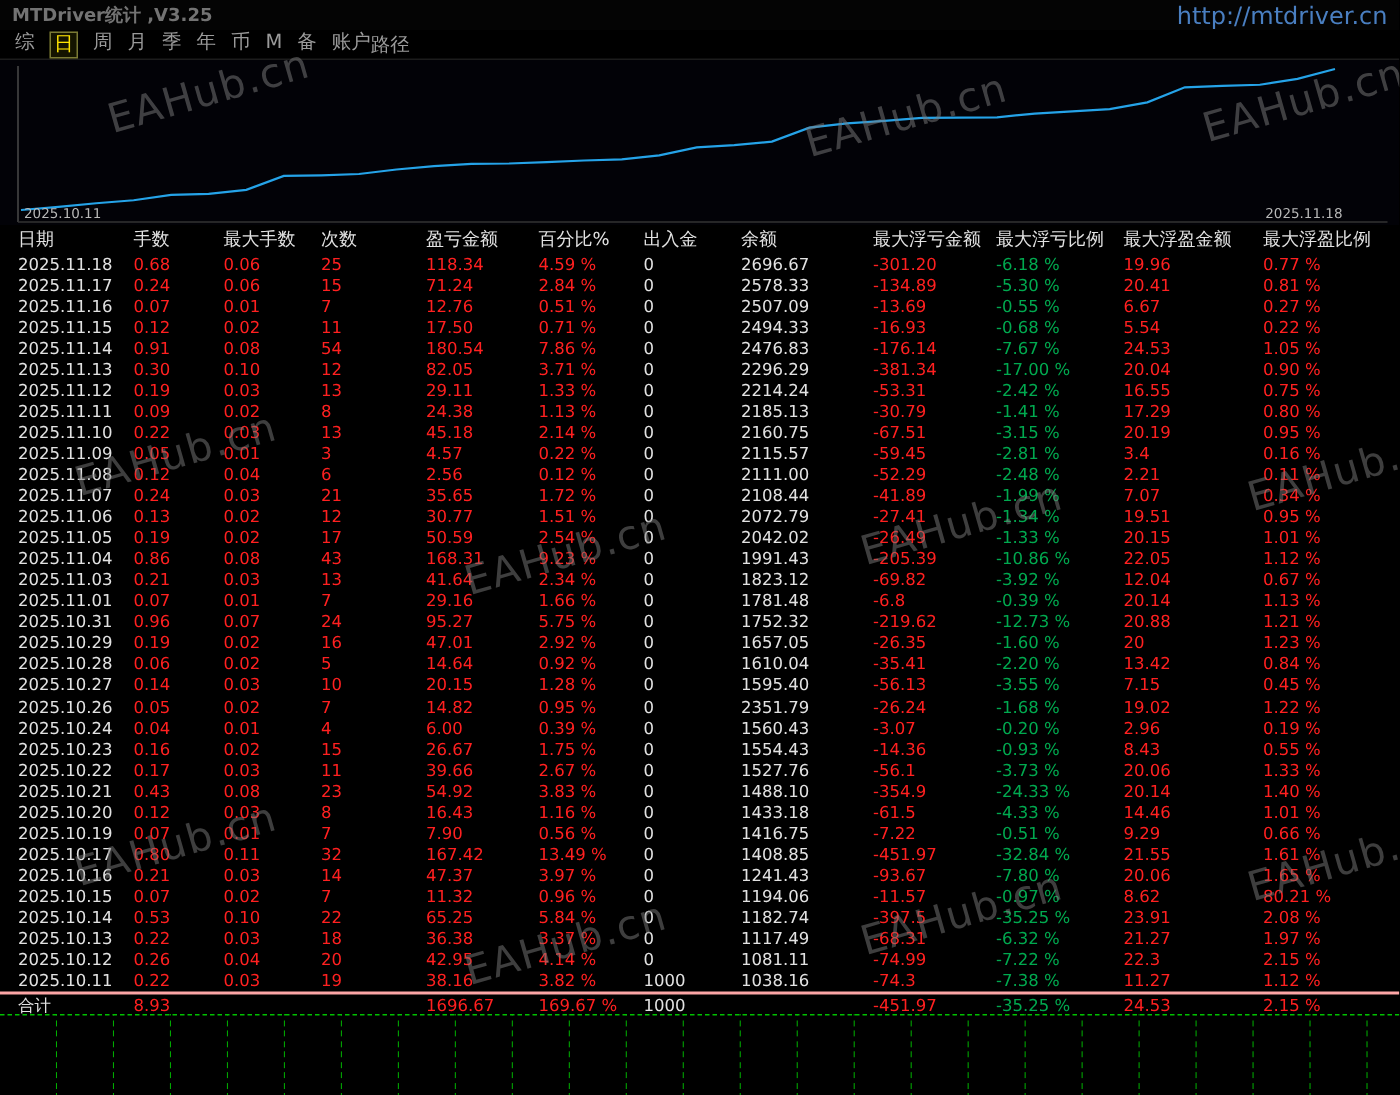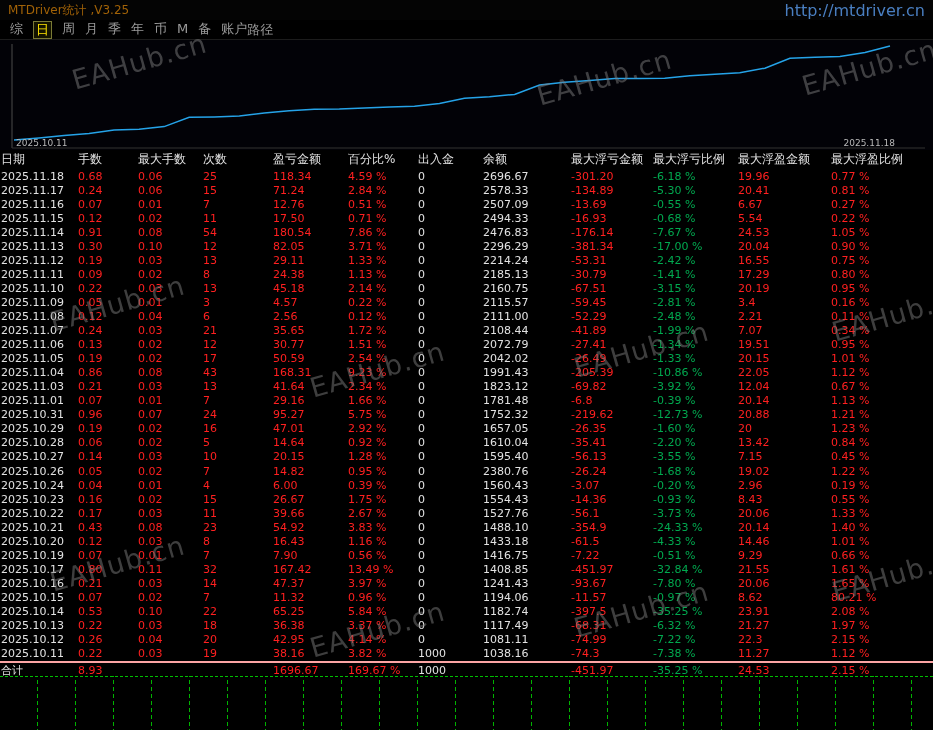--- a/index.html
+++ b/index.html
@@ -1,37 +1,37 @@
 <!DOCTYPE html>
 <html><head>
 <meta charset="utf-8">
 <style>
   *{margin:0;padding:0;box-sizing:border-box}
   html,body{background:#000}
   body{font-family:"DejaVu Sans","Liberation Sans",sans-serif}
   .app{position:relative;width:933px;height:730px;background:#000;overflow:hidden;display:flex;flex-direction:column}
 
   .titlebar{height:20px;flex:0 0 20px;display:flex;justify-content:space-between;align-items:center;padding:0 8px;background:#040404}
-  .title{color:#a16207;font-size:12px;font-weight:normal}
+  .title{color:#737373;font-size:12px;font-weight:bold}
   .url{color:#4a7fc1;font-size:16px;text-decoration:none;cursor:pointer}
 
   .menubar{height:20px;flex:0 0 20px;display:flex;align-items:center;padding:0 10px;color:#9a9a9a;font-size:13px;border-bottom:1px solid #1c1c1c}
   .menu-items{display:flex;gap:10px}
   .menu-item{cursor:default;line-height:16px}
   .menu-item.selected{color:#ffe400;border:1px solid #7a7a35;background:#141400;padding:0 2px}
   .menu-path{cursor:default}
 
   .chart{position:relative;height:110px;flex:0 0 110px;background:#020207}
   .chart svg{position:absolute;left:0;top:0}
   .chart .date{position:absolute;bottom:2px;font-size:9px;color:#b8b8b8}
   .chart .date.left{left:16px}
   .chart .date.right{right:38px}
 
   .table{display:flex;flex-direction:column}
-  .thead,.trow{display:grid;grid-template-columns:77px 60px 65px 70px 75px 70px 65px 88px 82px 85px 93px auto;padding-left:1px;white-space:nowrap}
+  .thead,.trow{display:grid;grid-template-columns:77px 60px 65px 70px 75px 70px 65px 88px 82px 85px 93px auto;padding-left:12px;white-space:nowrap}
   .thead{height:19px;flex:0 0 19px;align-items:center;font-size:12px;color:#f2f2f2}
   .trow{height:14.06px;align-items:center;font-size:11px}
   .trow.total{height:15px;flex:0 0 15px;border-top:2px solid #fca5a5;align-items:center}
   .cell{overflow:visible}
   .c-white{color:#e2e2e2}
   .c-red{color:#ff2020}
   .c-green{color:#00a94f}
 
   .footer{flex:1;border-top:1px dashed #00c000;background-color:#000;
     background-image:repeating-linear-gradient(180deg,#000 0 3px,transparent 3px 7px),
@@ -387,21 +387,21 @@
           <span class="cell c-red">0.45 %</span>
         </div>
         <div class="trow">
           <span class="cell c-white">2025.10.26</span>
           <span class="cell c-red">0.05</span>
           <span class="cell c-red">0.02</span>
           <span class="cell c-red">7</span>
           <span class="cell c-red">14.82</span>
           <span class="cell c-red">0.95 %</span>
           <span class="cell c-white">0</span>
-          <span class="cell c-white">2380.76</span>
+          <span class="cell c-white">2351.79</span>
           <span class="cell c-red">-26.24</span>
           <span class="cell c-green">-1.68 %</span>
           <span class="cell c-red">19.02</span>
           <span class="cell c-red">1.22 %</span>
         </div>
         <div class="trow">
           <span class="cell c-white">2025.10.24</span>
           <span class="cell c-red">0.04</span>
           <span class="cell c-red">0.01</span>
           <span class="cell c-red">4</span>

